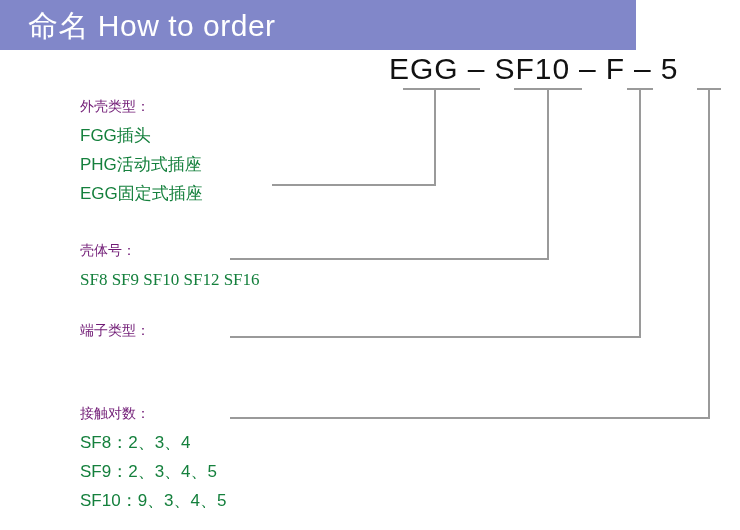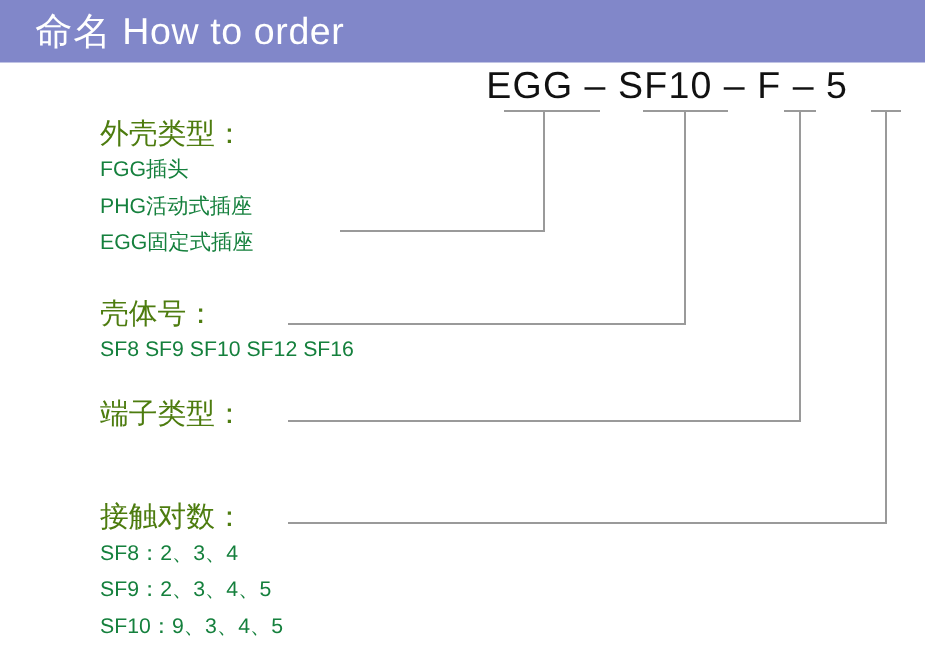--- a/index.html
+++ b/index.html
@@ -18,21 +18,21 @@
     height: 530px;
     overflow: hidden;
     background: #ffffff;
   }
 
   
   .header-band {
     position: absolute;
     left: 0;
     top: 0;
-    width: 740px;
+    width: 636px;
     height: 50px;
     background: #8187c9;
   }
   .header-title {
     position: absolute;
     left: 28px;
     top: 6px;
     font-size: 30px;
     line-height: 40px;
     color: #ffffff;
@@ -66,23 +66,23 @@
     pointer-events: none;
   }
 
   
   .block {
     position: absolute;
     left: 80px;
     white-space: nowrap;
   }
   .blk-title {
-    font-size: 23px;
+    font-size: 14px;
     line-height: 29px;
-    color: #4d7c0f;
+    color: #701a75;
     font-weight: 400;
   }
   .blk-line {
     font-size: 17px;
     line-height: 29px;
     color: #15803d;
     font-weight: 400;
   }
   .two-col {
     position: relative;
@@ -92,21 +92,21 @@
     display: inline-block;
     width: 258px;
     vertical-align: top;
   }
   .col-right {
     display: inline-block;
     vertical-align: top;
   }
 
   .b1 { top: 92px; }
-  .b2 { top: 236px; }
+  .b2 { top: 236px; font-family: Liberation Serif, serif; }
   .b3 { top: 316px; }
   .b4 { top: 399px; }
 </style>
 </head>
 <body>
 
 <div id="page">
 
   <div class="header-band">
     <div class="header-title">命名 How to order</div>

